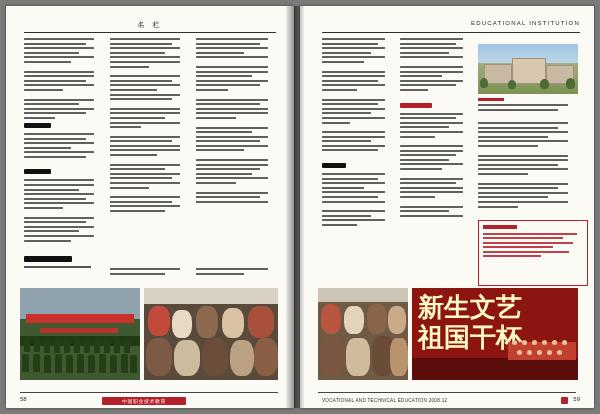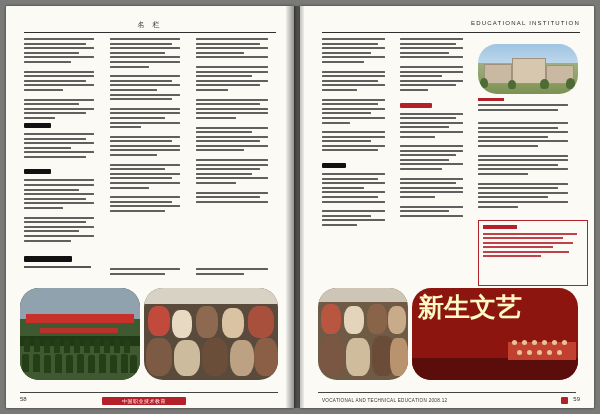--- a/index.html
+++ b/index.html
@@ -48,21 +48,21 @@
   .ln.s90{width:90%}.ln.s80{width:80%}.ln.s70{width:70%}.ln.s60{width:60%}
   .ln.s50{width:50%}.ln.s40{width:40%}
   .gap{height:5px;background:none;}
   .subhead{
     height:5px;background:#111;width:34%;margin:4px 0 5px 0;border-radius:1px;
   }
   .redhead{
     height:5px;background:#b4202a;width:46%;margin:4px 0 5px 0;border-radius:1px;
   }
   
-  .photo{position:absolute;overflow:hidden;border-radius:19px;}
+  .photo{position:absolute;overflow:hidden;}
   
   #photo-campus{
     background:
       linear-gradient(to bottom,#9fc4e3 0%,#bcd6ea 38%,#9fae7e 39%,#7d9153 100%);
   }
   #photo-campus .bldg{
     position:absolute;background:#c9b9a2;border:1px solid #a2917c;
   }
   #photo-campus .tree{
     position:absolute;background:#4e6b35;border-radius:50% 50% 40% 40%;
@@ -440,20 +440,21 @@
       <div class="rl" style="width:94%"></div>
       <div class="rl" style="width:80%"></div>
       <div class="rl" style="width:90%"></div>
       <div class="rl" style="width:70%"></div>
       <div class="rl" style="width:86%"></div>
       <div class="rl" style="width:58%"></div>
     </div>
 
     <div class="photo" id="photo-stage" style="left:112px;top:282px;width:166px;height:92px;">
       <div class="txt" style="left:6px;top:6px;font-size:26px;">新生文艺</div>
+      <div class="txt" style="left:6px;top:36px;font-size:26px;">祖国干杯</div>
       <div class="floor" style="height:22px;"></div>
       <div class="choir" style="left:96px;top:54px;width:68px;height:18px;"></div>
       <div class="head" style="left:100px;top:52px;width:5px;height:5px;"></div>
       <div class="head" style="left:110px;top:52px;width:5px;height:5px;"></div>
       <div class="head" style="left:120px;top:52px;width:5px;height:5px;"></div>
       <div class="head" style="left:130px;top:52px;width:5px;height:5px;"></div>
       <div class="head" style="left:140px;top:52px;width:5px;height:5px;"></div>
       <div class="head" style="left:150px;top:52px;width:5px;height:5px;"></div>
       <div class="head" style="left:105px;top:62px;width:5px;height:5px;"></div>
       <div class="head" style="left:115px;top:62px;width:5px;height:5px;"></div>

